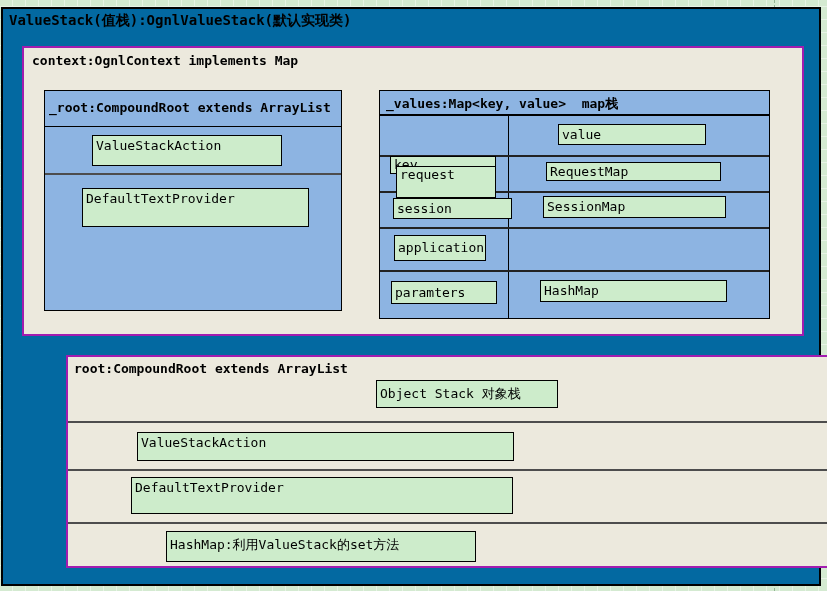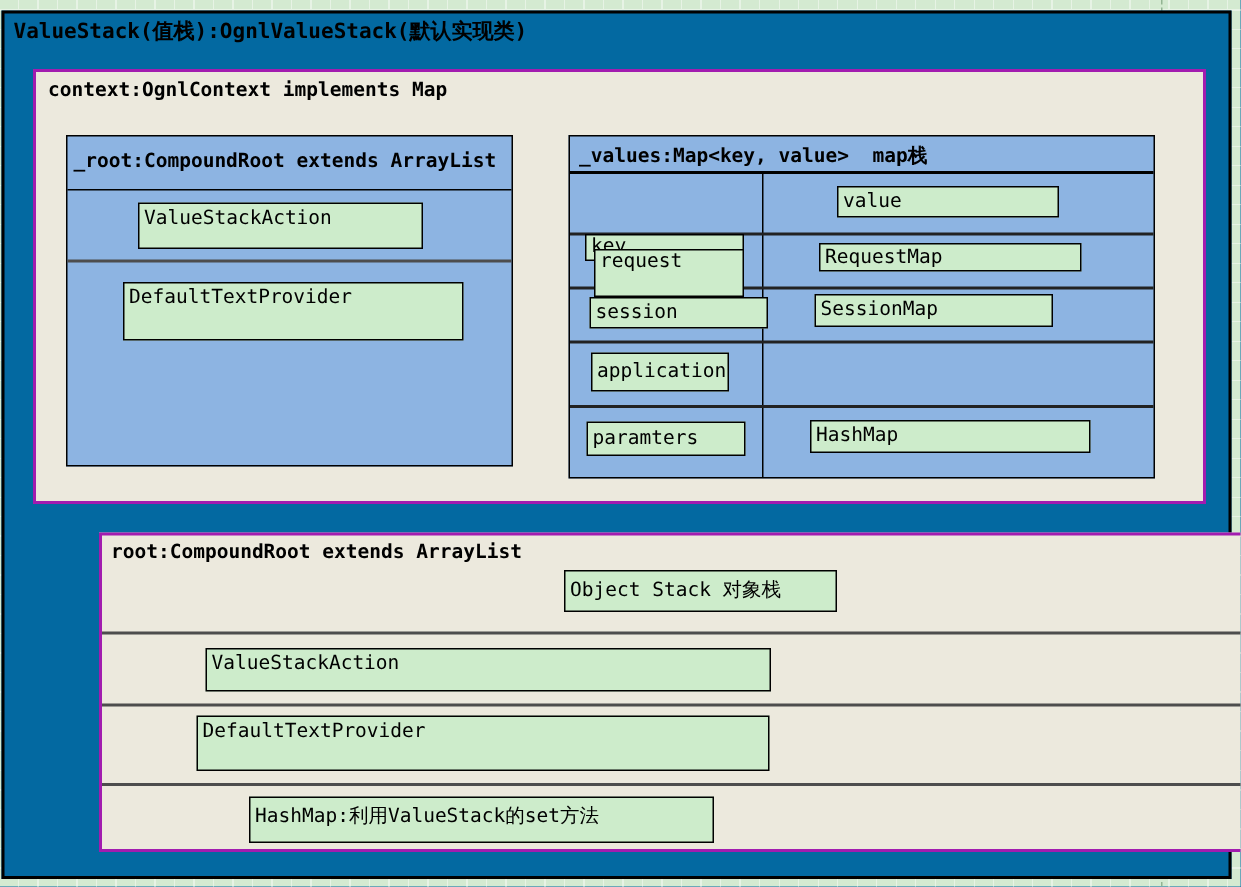--- a/index.html
+++ b/index.html
@@ -67,21 +67,21 @@
       <div class="abs divider black" style="top:136px;height:2px;background:#222;"></div>
       <div class="abs divider black" style="top:179px;height:2px;background:#222;"></div>
 
       <div class="abs chip" style="left:10px;top:37px;width:106px;height:18px;padding-top:0;margin-top:28px;">key</div>
       <div class="abs chip" style="left:178px;top:33px;width:148px;height:21px;">value</div>
 
       <div class="abs chip" style="left:16px;top:75px;width:100px;height:32px;padding-top:0;">request</div>
       <div class="abs chip" style="left:166px;top:71px;width:175px;height:19px;padding-top:1px;">RequestMap</div>
 
       <div class="abs chip" style="left:13px;top:107px;width:119px;height:21px;">session</div>
-      <div class="abs chip" style="left:163px;top:105px;width:159px;height:22px;">SessionMap</div>
+      <div class="abs chip" style="left:163px;top:105px;width:183px;height:22px;">SessionMap</div>
 
       <div class="abs chip" style="left:14px;top:144px;width:92px;height:26px;padding-top:4px;">application</div>
 
       <div class="abs chip" style="left:11px;top:190px;width:106px;height:23px;padding-top:3px;">paramters</div>
       <div class="abs chip" style="left:160px;top:189px;width:187px;height:22px;">HashMap</div>
     </div>
   </div>
 
   <div class="abs panel bottom-box">
     <div class="abs panel-title" style="left:6px;top:4px;">root:CompoundRoot extends ArrayList</div>

